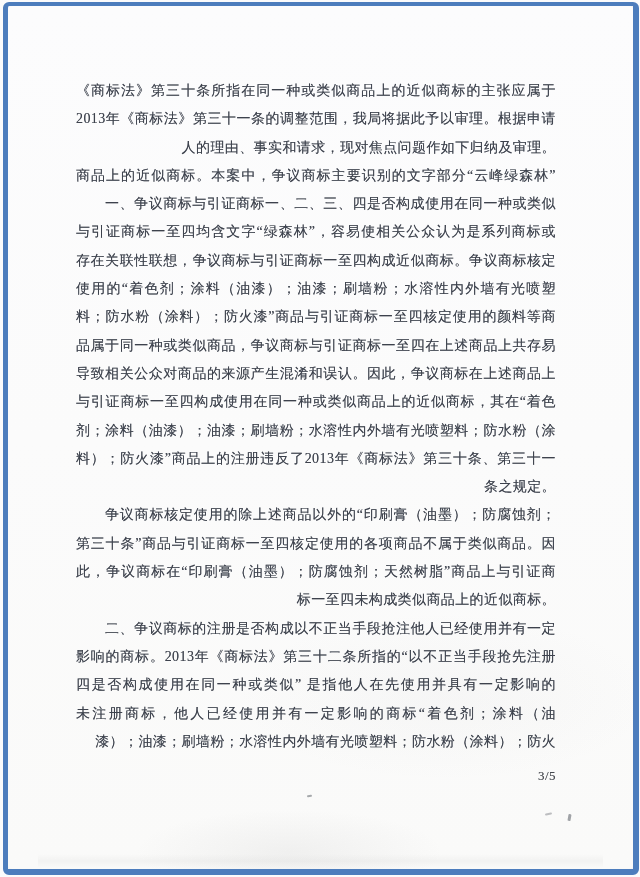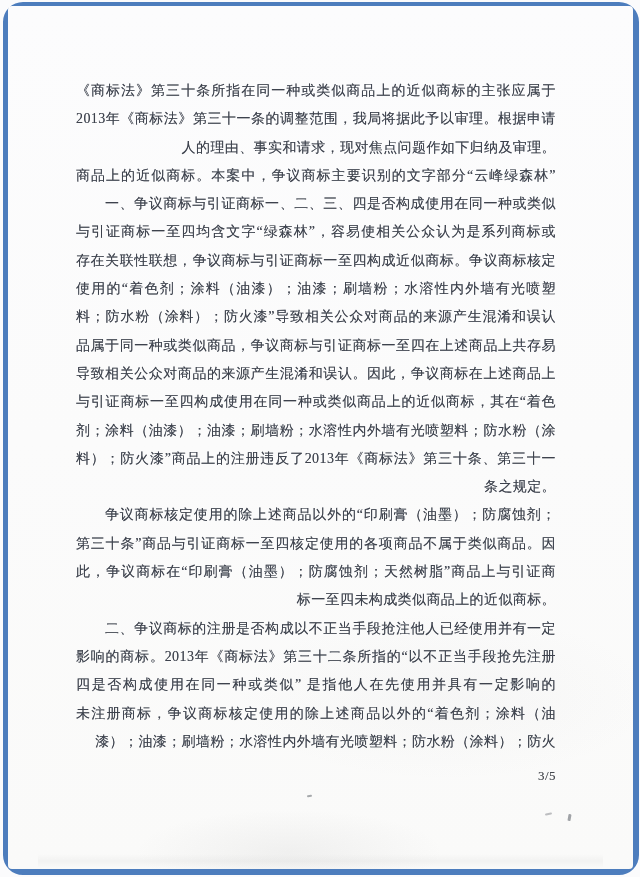--- a/index.html
+++ b/index.html
@@ -11,21 +11,21 @@
   body{
     width:640px;height:877px;overflow:hidden;
     background:#fafafa;
     font-family:"Liberation Serif","DejaVu Serif",serif;
   }
   .canvas{position:relative;width:640px;height:877px;background:#fbfbfc;}
   .page-frame{
     position:absolute;left:3px;top:2px;right:1px;bottom:2px;
     border-style:solid;border-color:var(--frame);
     border-width:4px 6px 6px 5px;
-    border-radius:20px;
+    border-radius:6px;
     background:var(--paper);
     box-shadow:inset 0 0 14px rgba(120,140,170,0.10);
     padding-left:32px;
   }
   .page-inner{
     position:absolute;inset:0;border-radius:4px;
     background:
       radial-gradient(220px 60px at 45% 98%, rgba(150,150,150,0.10), rgba(0,0,0,0) 70%),
       radial-gradient(300px 120px at 70% 80%, rgba(160,160,165,0.05), rgba(0,0,0,0) 70%),
       linear-gradient(180deg, rgba(252,252,253,1), rgba(250,250,249,1));
@@ -65,35 +65,35 @@
     <div class="page-inner">
       <div class="doc-text">
           <div class="line fill">《商标法》第三十条所指在同一种或类似商品上的近似商标的主张应属于</div>
           <div class="line fill">2013年《商标法》第三十一条的调整范围，我局将据此予以审理。根据申请</div>
           <div class="line">人的理由、事实和请求，现对焦点问题作如下归纳及审理。</div>
           <div class="line fill">商品上的近似商标。本案中，争议商标主要识别的文字部分“云峰绿森林”</div>
           <div class="line indent fill">一、争议商标与引证商标一、二、三、四是否构成使用在同一种或类似</div>
           <div class="line fill">与引证商标一至四均含文字“绿森林”，容易使相关公众认为是系列商标或</div>
           <div class="line fill">存在关联性联想，争议商标与引证商标一至四构成近似商标。争议商标核定</div>
           <div class="line fill">使用的“着色剂；涂料（油漆）；油漆；刷墙粉；水溶性内外墙有光喷塑</div>
-          <div class="line fill">料；防水粉（涂料）；防火漆”导致相关公众对商品的来源产生混淆和误认</div>
+          <div class="line fill">料；防水粉（涂料）；防火漆”商品与引证商标一至四核定使用的颜料等商</div>
           <div class="line fill">品属于同一种或类似商品，争议商标与引证商标一至四在上述商品上共存易</div>
           <div class="line fill">导致相关公众对商品的来源产生混淆和误认。因此，争议商标在上述商品上</div>
           <div class="line fill">与引证商标一至四构成使用在同一种或类似商品上的近似商标，其在“着色</div>
           <div class="line fill">剂；涂料（油漆）；油漆；刷墙粉；水溶性内外墙有光喷塑料；防水粉（涂</div>
           <div class="line fill">料）；防火漆”商品上的注册违反了2013年《商标法》第三十条、第三十一</div>
           <div class="line">条之规定。</div>
           <div class="line indent fill">争议商标核定使用的除上述商品以外的“印刷膏（油墨）；防腐蚀剂；</div>
           <div class="line fill">第三十条”商品与引证商标一至四核定使用的各项商品不属于类似商品。因</div>
           <div class="line fill">此，争议商标在“印刷膏（油墨）；防腐蚀剂；天然树脂”商品上与引证商</div>
           <div class="line">标一至四未构成类似商品上的近似商标。</div>
           <div class="line indent fill">二、争议商标的注册是否构成以不正当手段抢注他人已经使用并有一定</div>
           <div class="line fill">影响的商标。2013年《商标法》第三十二条所指的“以不正当手段抢先注册</div>
           <div class="line fill">四是否构成使用在同一种或类似” 是指他人在先使用并具有一定影响的</div>
-          <div class="line fill">未注册商标，争议商标核定使用的除上述商品以外的“着色剂；涂料（油</div>
+          <div class="line fill">未注册商标，他人已经使用并有一定影响的商标“着色剂；涂料（油</div>
           <div class="line">漆）；油漆；刷墙粉；水溶性内外墙有光喷塑料；防水粉（涂料）；防火</div>
         </div>
       <div class="page-number">3/5</div>
       <div class="speck speck-a"></div>
       <div class="speck speck-b"></div>
       <div class="speck speck-c"></div>
       <div class="bottom-haze"></div>
     </div>
   </div>
 </div>

